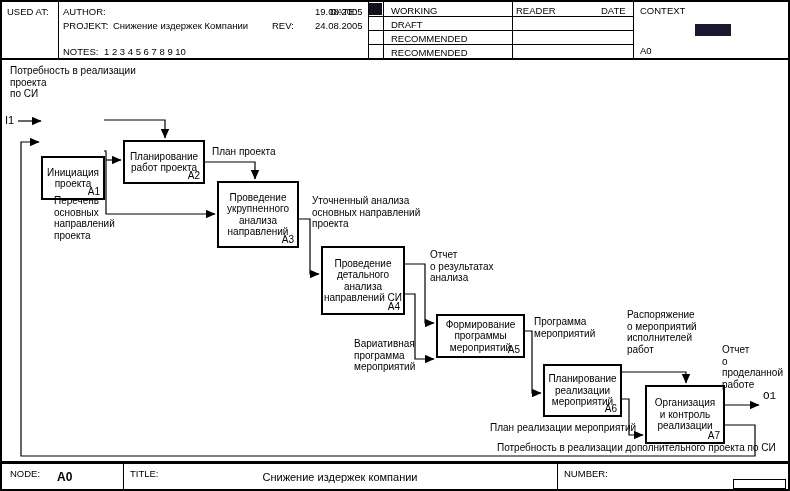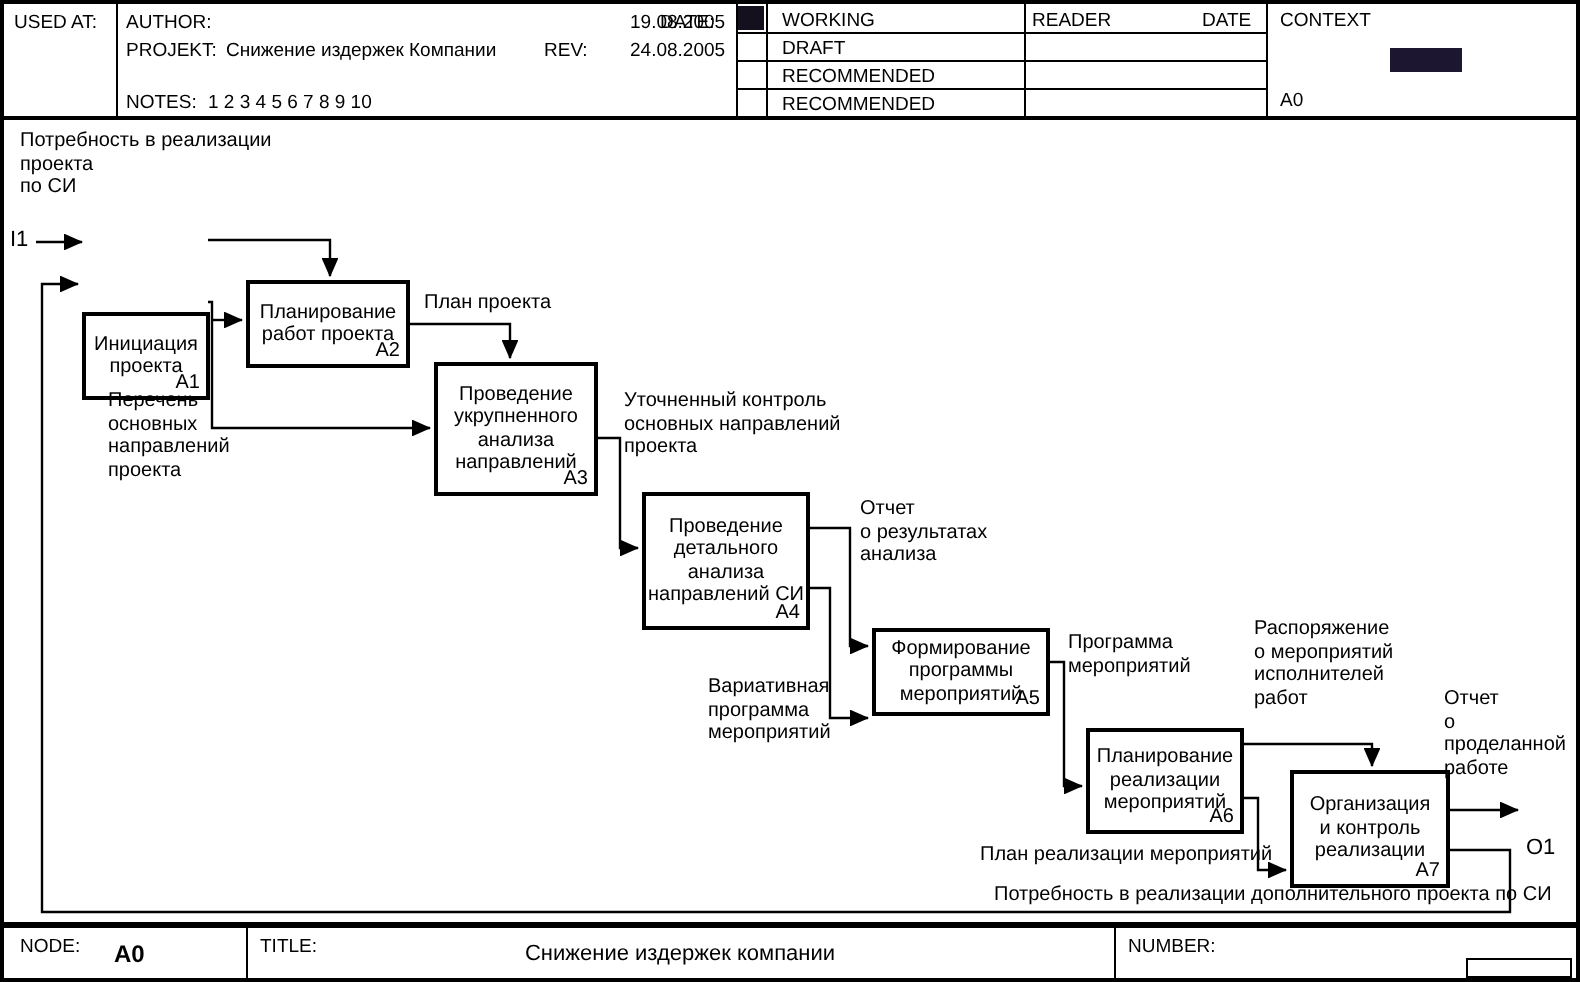--- a/index.html
+++ b/index.html
@@ -138,41 +138,41 @@
 
   <div class="lbl" style="left:8px;top:63px;">Потребность в реализации
 проекта
 по СИ</div>
   <span class="io-lbl" style="left:3px;top:112px;font-weight:normal;">I1</span>
   <div class="lbl" style="left:52px;top:193px;">Перечень
 основных
 направлений
 проекта</div>
   <div class="lbl" style="left:210px;top:144px;">План проекта</div>
-  <div class="lbl" style="left:310px;top:193px;">Уточненный контроль
+  <div class="lbl" style="left:310px;top:193px;">Уточненный анализа
 основных направлений
 проекта</div>
   <div class="lbl" style="left:428px;top:247px;">Отчет
 о результатах
 анализа</div>
   <div class="lbl" style="left:352px;top:336px;">Вариативная
 программа
 мероприятий</div>
   <div class="lbl" style="left:532px;top:314px;">Программа
 мероприятий</div>
   <div class="lbl" style="left:625px;top:307px;">Распоряжение
 о мероприятий
 исполнителей
 работ</div>
   <div class="lbl" style="left:720px;top:342px;">Отчет
 о проделанной
 работе</div>
   <div class="lbl" style="left:495px;top:440px;">Потребность в реализации дополнительного проекта по СИ</div>
   <div class="lbl" style="left:488px;top:420px;">План реализации мероприятий</div>
-  <span class="io-lbl" style="left:761px;top:416px;font-weight:normal;">O1</span>
+  <span class="io-lbl" style="left:761px;top:388px;font-weight:normal;font-family:Liberation Mono, monospace;">O1</span>
 
   <div>
     <div class="hline" style="left:0;top:459px;width:786px;height:3px;"></div>
     <span class="hdr-lbl" style="left:8px;top:466px;">NODE:</span>
     <span class="node-val" style="left:55px;top:468px;">A0</span>
     <div class="vline" style="left:121px;top:459px;height:28px;"></div>
     <span class="hdr-lbl" style="left:128px;top:466px;">TITLE:</span>
     <div class="ftr-title" style="left:121px;top:469px;width:434px;">Снижение издержек компании</div>
     <div class="vline" style="left:555px;top:459px;height:28px;"></div>
     <span class="hdr-lbl" style="left:562px;top:466px;">NUMBER:</span>

